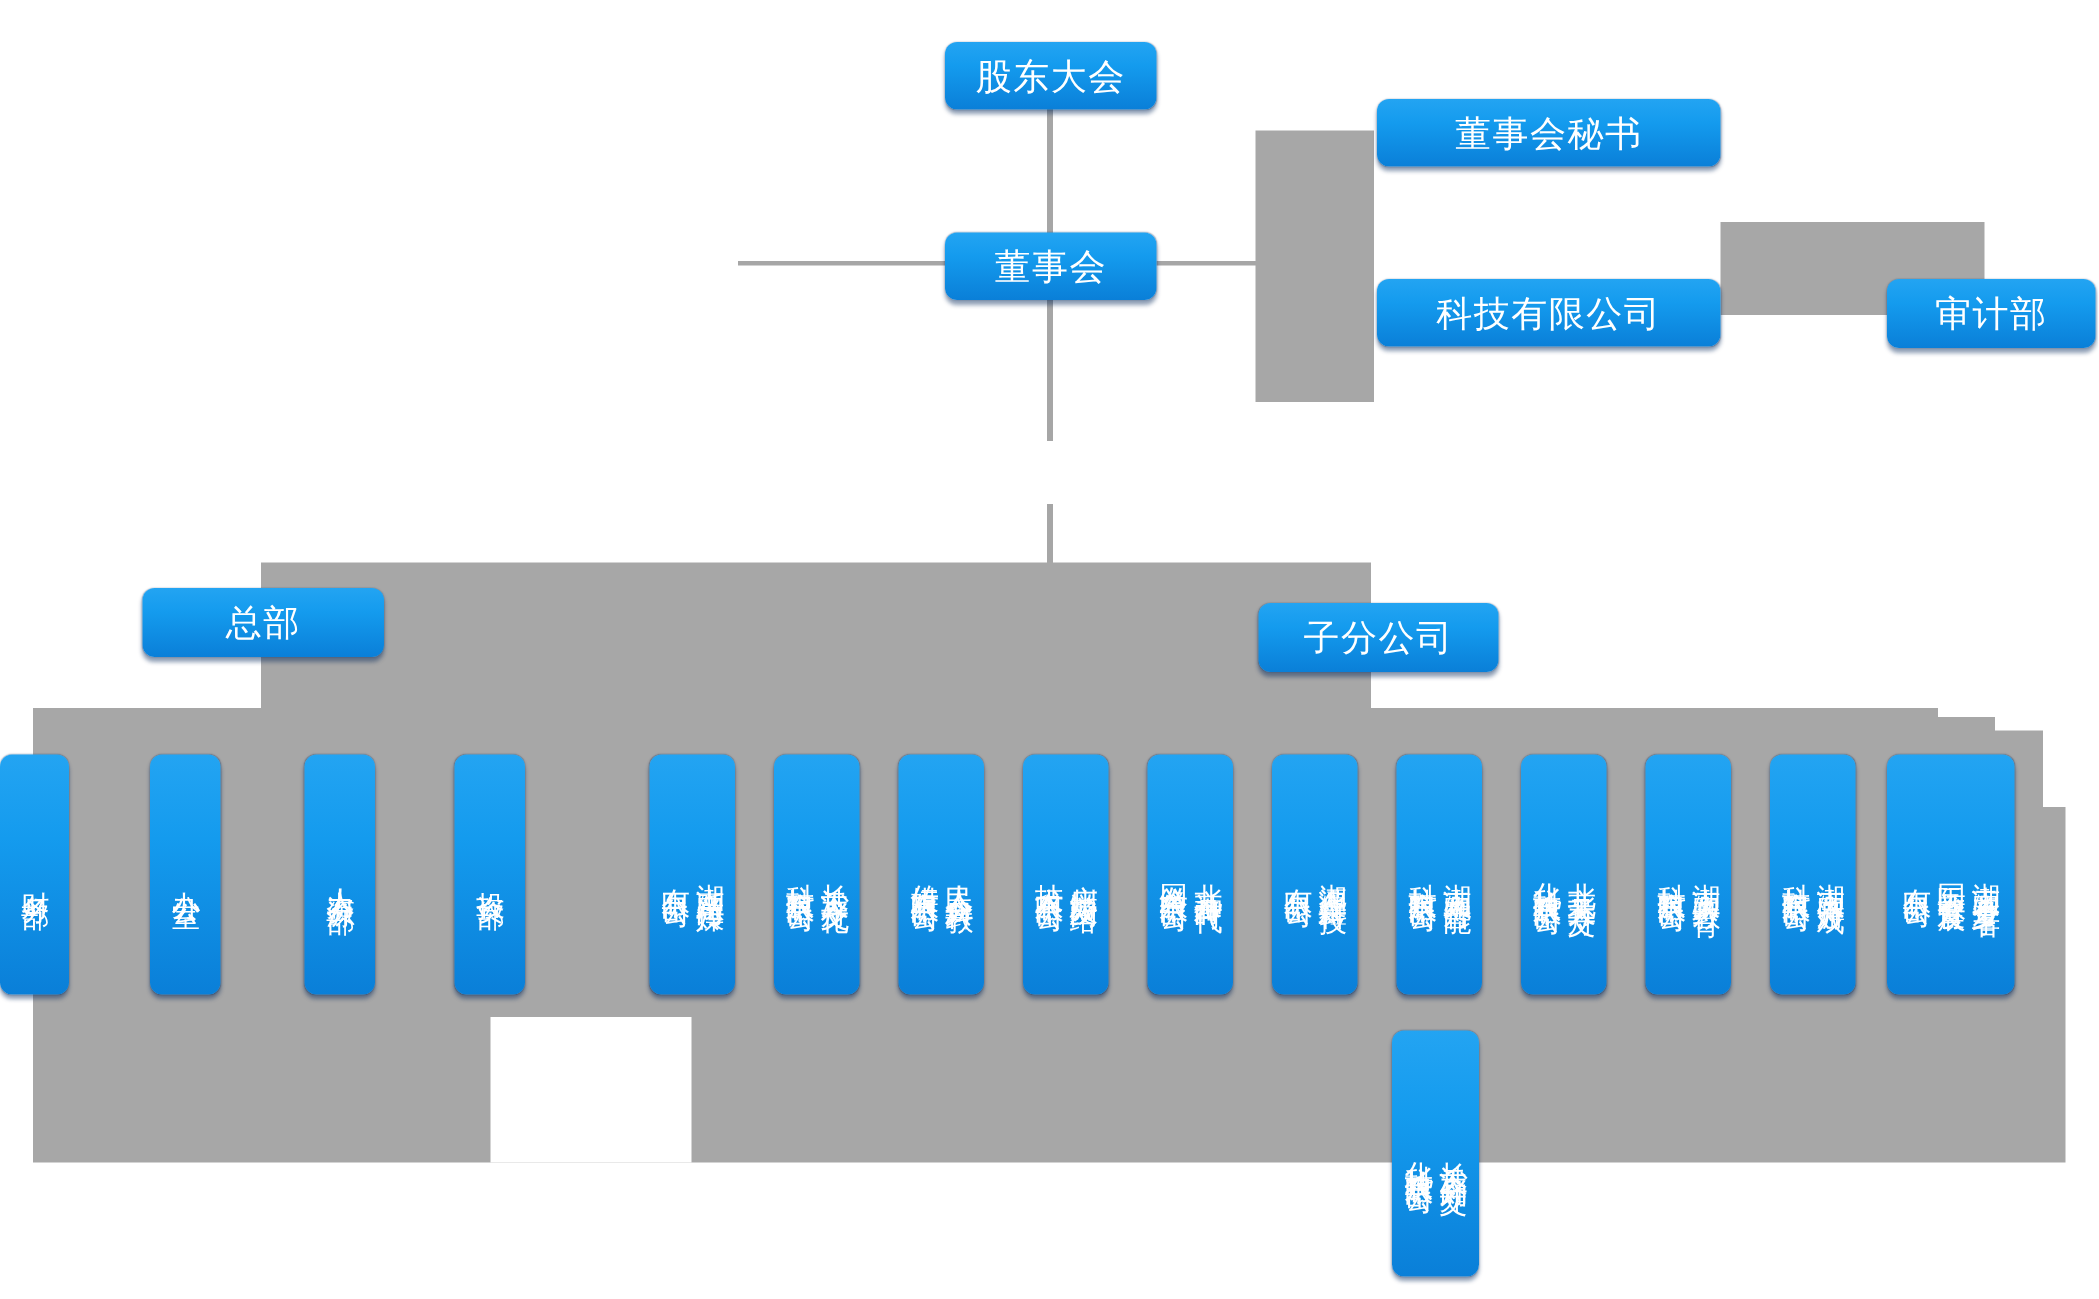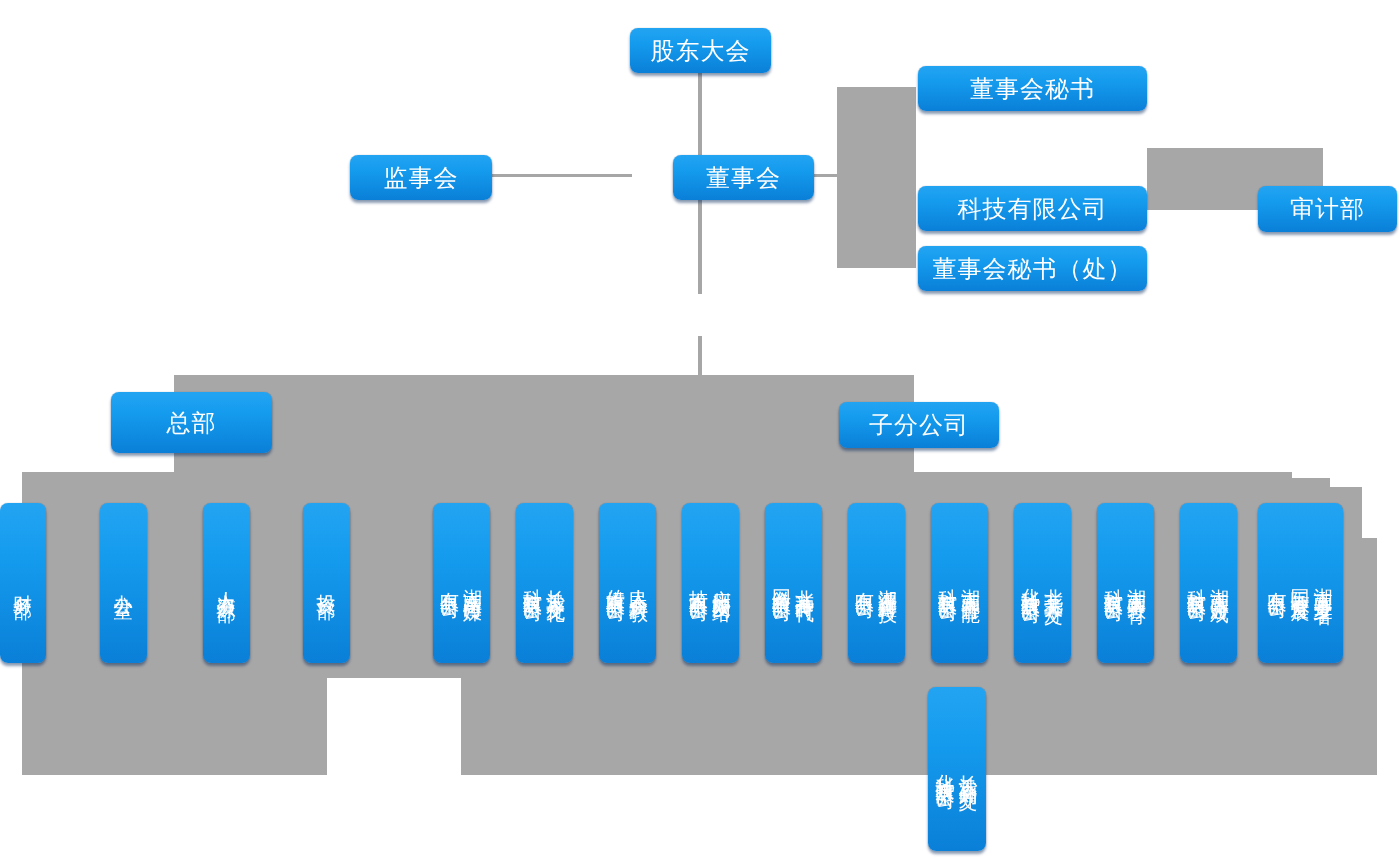--- a/index.html
+++ b/index.html
@@ -45,41 +45,35 @@
   <div class="gray" style="left:174px;top:375px;width:740px;height:97px;"></div>
   <div class="gray" style="left:22px;top:472px;width:1270px;height:303px;"></div>
   <div class="gray" style="left:1292px;top:478px;width:38px;height:297px;"></div>
   <div class="gray" style="left:1330px;top:487px;width:32px;height:288px;"></div>
   <div class="gray" style="left:1362px;top:538px;width:15px;height:237px;"></div>
   <div class="white-notch" style="left:327px;top:678px;width:134px;height:97px;"></div>
 
   <div class="hbox" style="left:630px;top:28px;width:141px;height:45px;">
     <span>股东大会</span>
   </div>
-  <div class="hbox" style="left:350px;top:155px;width:142px;height:45px;">
-    <span>监事会</span>
-  </div>
-  <div class="hbox" style="left:630px;top:155px;width:141px;height:45px;margin-left:43px;">
+  <div class="hbox" style="left:630px;top:155px;width:141px;height:45px;">
     <span>董事会</span>
   </div>
 
   <div class="hbox" style="left:918px;top:66px;width:229px;height:45px;">
     <span>董事会秘书</span>
   </div>
   <div class="hbox" style="left:918px;top:186px;width:229px;height:45px;">
     <span>科技有限公司</span>
   </div>
-  <div class="hbox" style="left:918px;top:246px;width:229px;height:45px;">
-    <span>董事会秘书（处）</span>
-  </div>
   <div class="hbox" style="left:1258px;top:186px;width:139px;height:46px;">
     <span>审计部</span>
   </div>
 
-  <div class="hbox" style="left:111px;top:392px;width:161px;height:61px;justify-content:center;">
+  <div class="hbox" style="left:95px;top:392px;width:161px;height:46px;justify-content:center;">
     <span>总部</span>
   </div>
   <div class="hbox" style="left:839px;top:402px;width:160px;height:46px;">
     <span>子分公司</span>
   </div>
 
   <div class="vbox" style="left:0px;top:503px;width:46px;height:160px;">
     <span class="vtext">财务部</span>
   </div>
   <div class="vbox" style="left:100px;top:503px;width:47px;height:160px;">

